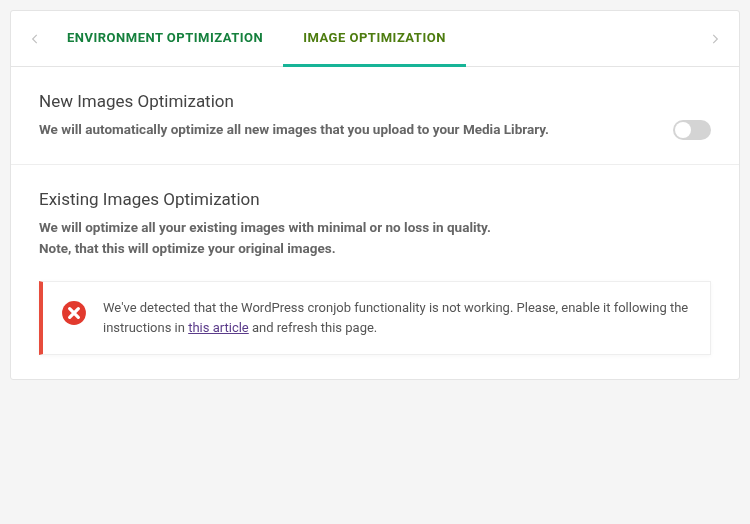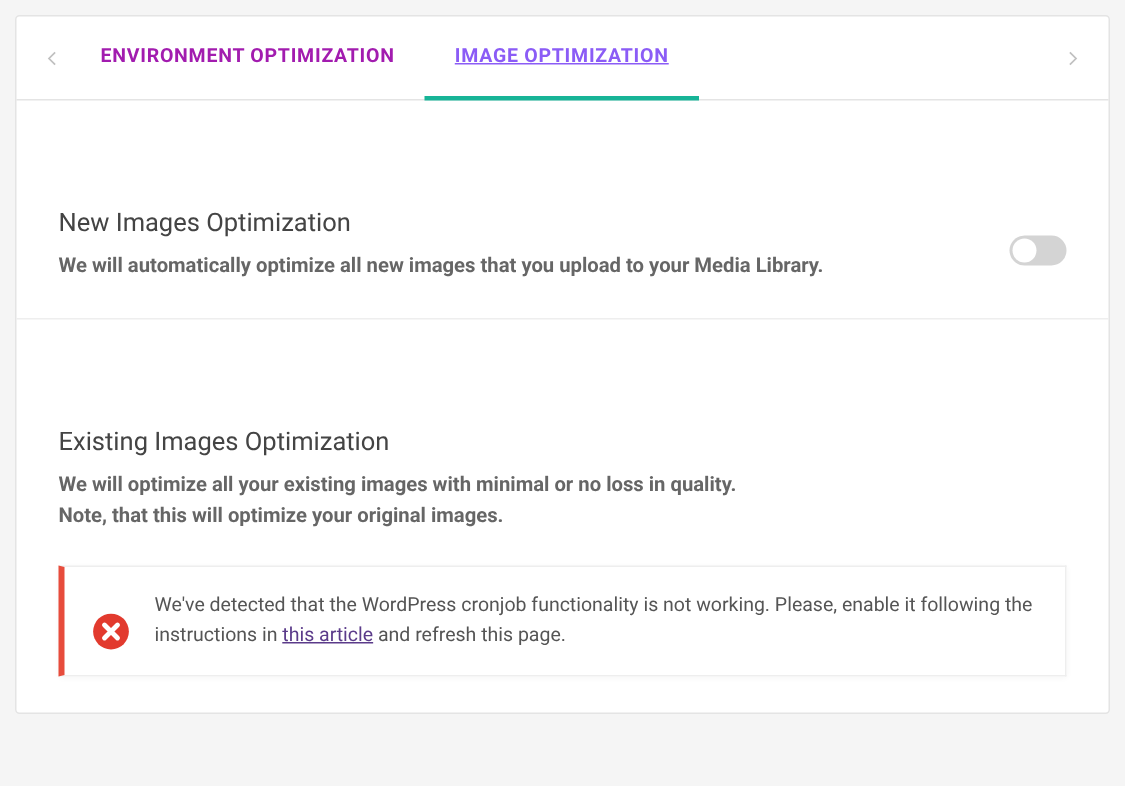--- a/index.html
+++ b/index.html
@@ -34,46 +34,44 @@
     .tabs-list {
       flex: 1;
       display: flex;
       align-items: stretch;
       height: 100%;
     }
     .tab {
       font-size: 13px;
       font-weight: 700;
       letter-spacing: 0.5px;
-      color: #a21caf;
+      color: #15803d;
       padding: 0 20px;
       display: flex;
       align-items: center;
       cursor: pointer;
       text-transform: uppercase;
       border-bottom: 3px solid transparent;
       margin-bottom: -1px;
     }
     .tab.active {
-      color: #8b5cf6;
+      color: #4d7c0f;
       border-bottom-color: #17b497;
-      text-decoration: underline;
     }
     .section {
       padding: 24px 28px;
       border-bottom: 1px solid #eee;
       position: relative;
     }
     .section:last-child { border-bottom: none; }
     .section-head {
       display: flex;
-      align-items: flex-start;
+      align-items: flex-end;
       justify-content: space-between;
       gap: 40px;
-      margin-top: 48px;
     }
     .section-text h2 {
       font-size: 17px;
       font-weight: 400;
       color: #444;
       margin-bottom: 8px;
     }
     .section-text p {
       font-size: 13.5px;
       color: #666;
@@ -95,21 +93,21 @@
       width: 16px;
       height: 16px;
       background: #fff;
       border-radius: 50%;
       position: absolute;
       top: 2px;
       left: 2px;
     }
     .alert {
       display: flex;
-      align-items: flex-end;
+      align-items: flex-start;
       border: 1px solid #eee;
       border-left: 4px solid #e74c3c;
       padding: 16px 18px;
       gap: 16px;
       margin-top: 22px;
       box-shadow: 0 1px 4px rgba(0,0,0,0.04);
     }
     .alert-icon {
       flex-shrink: 0;
       width: 26px;

